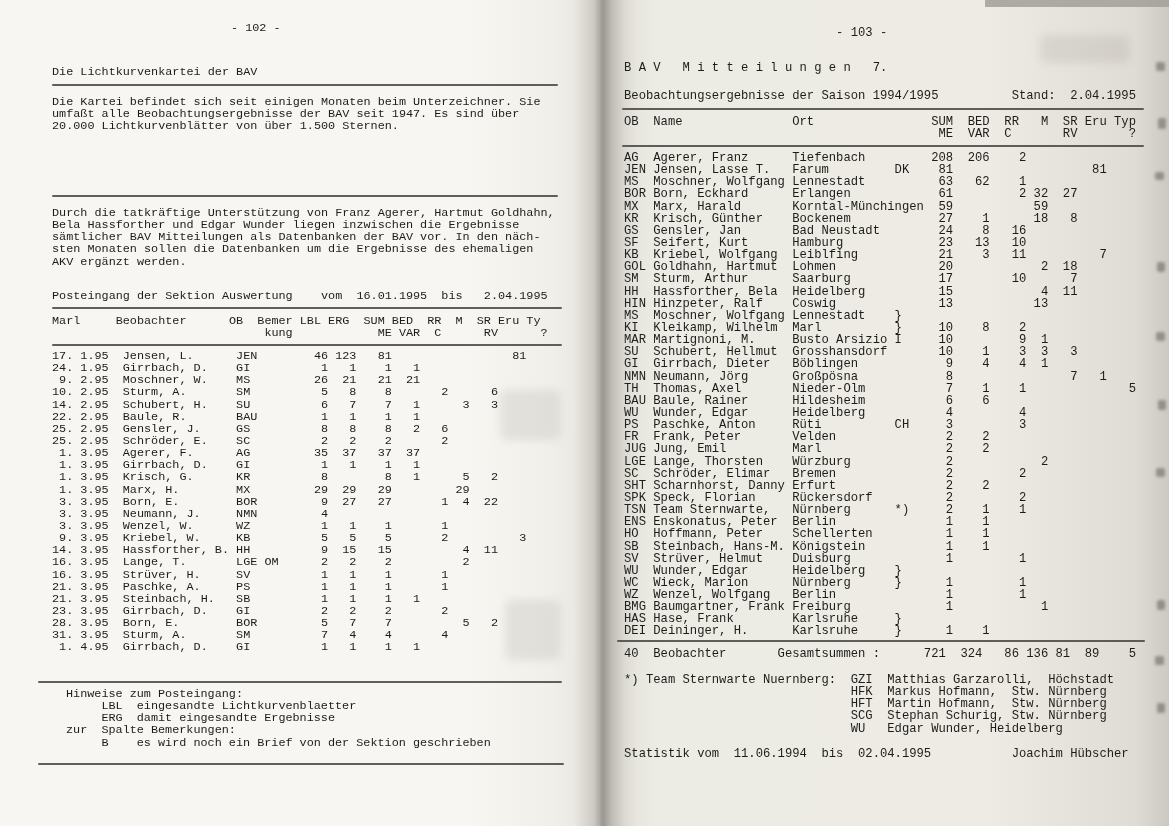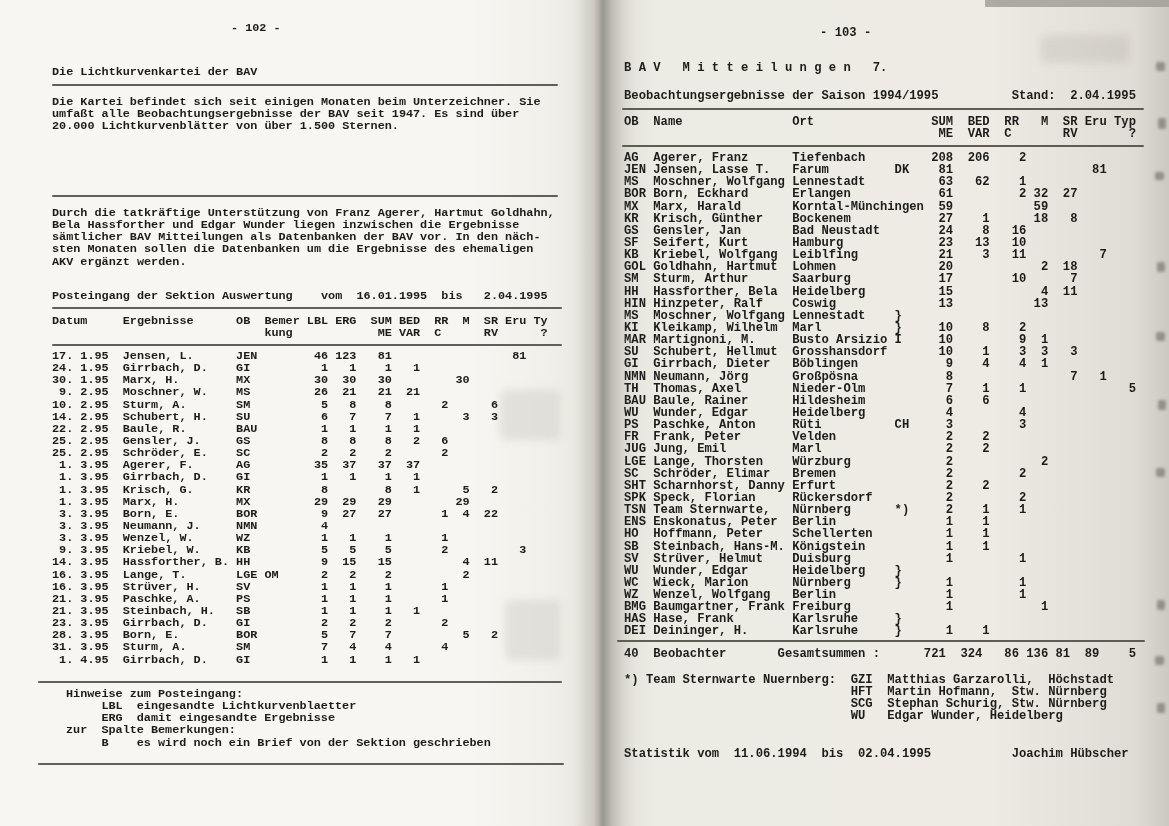--- a/index.html
+++ b/index.html
@@ -1,18 +1,18 @@
 <!DOCTYPE html>
 <html><head>
 <meta charset="utf-8">
 <style>
   html,body{margin:0;padding:0;background:#9a968e;}
   .doc{position:relative;width:1169px;height:826px;overflow:hidden;
        font-family:"Liberation Mono",monospace;color:#1d1c1a;}
-  .page{position:absolute;top:0;height:826px;font-weight:bold;}
+  .page{position:absolute;top:0;height:826px;}
   .page.pleft{left:0;width:600px;
     background:linear-gradient(90deg,#f7f6f2 0%,#f7f6f2 78%,#f0efe9 92%,#e4e2db 100%);}
   .page.pright{left:600px;width:569px;
     background:linear-gradient(90deg,#dddbd4 0%,#ecebe4 10%,#edebe4 68%,#dfdcd5 94%,#ccc9c2 100%);}
   .gutter{position:absolute;top:0;left:574px;width:62px;height:826px;
     background:linear-gradient(90deg,rgba(90,86,78,0) 0%,rgba(88,84,76,.18) 32%,rgba(52,50,45,.40) 47%,rgba(80,76,70,.22) 62%,rgba(110,106,98,.07) 82%,rgba(110,106,98,0) 100%);}
   .topstrip{position:absolute;top:0;left:385px;width:184px;height:7px;background:#a3a099;opacity:.85;filter:blur(.5px);}
   .blk{position:absolute;}
   .mono-l{font-size:11.8px;line-height:12.15px;}
   .mono-r{font-size:12.2px;line-height:12.15px;}
@@ -44,28 +44,27 @@
         <div class="ln">Bela Hassforther und Edgar Wunder liegen inzwischen die Ergebnisse</div>
         <div class="ln">sämtlicher BAV Mitteilungen als Datenbanken der BAV vor. In den näch-</div>
         <div class="ln">sten Monaten sollen die Datenbanken um die Ergebnisse des ehemaligen</div>
         <div class="ln">AKV ergänzt werden.</div>
       </div>
 
     <div class="blk pre" style="left:52px;top:290px">Posteingang der Sektion Auswertung    vom  16.01.1995  bis   2.04.1995</div>
     <div class="rule" style="left:52px;top:307px;width:510px"></div>
 
     <div class="blk" style="left:52px;top:315px" id="ltable-head">
-        <div class="ln">Datum     Ergebnisse      OB  Bemer LBL ERG  SUM BED  RR  M  SR Eru Ty</div>
+        <div class="ln">Marl     Beobachter      OB  Bemer LBL ERG  SUM BED  RR  M  SR Eru Ty</div>
         <div class="ln">                              kung            ME VAR  C      RV      ?</div>
       </div>
     <div class="rule" style="left:52px;top:344px;width:510px"></div>
     <div class="blk" style="left:52px;top:350px" id="ltable-rows">
         <div class="ln">17. 1.95  Jensen, L.      JEN        46 123   81                 81</div>
         <div class="ln">24. 1.95  Girrbach, D.    GI          1   1    1   1</div>
-        <div class="ln">30. 1.95  Marx, H.        MX         30  30   30         30</div>
         <div class="ln"> 9. 2.95  Moschner, W.    MS         26  21   21  21</div>
         <div class="ln">10. 2.95  Sturm, A.       SM          5   8    8       2      6</div>
         <div class="ln">14. 2.95  Schubert, H.    SU          6   7    7   1      3   3</div>
         <div class="ln">22. 2.95  Baule, R.       BAU         1   1    1   1</div>
         <div class="ln">25. 2.95  Gensler, J.     GS          8   8    8   2   6</div>
         <div class="ln">25. 2.95  Schröder, E.    SC          2   2    2       2</div>
         <div class="ln"> 1. 3.95  Agerer, F.      AG         35  37   37  37</div>
         <div class="ln"> 1. 3.95  Girrbach, D.    GI          1   1    1   1</div>
         <div class="ln"> 1. 3.95  Krisch, G.      KR          8        8   1      5   2</div>
         <div class="ln"> 1. 3.95  Marx, H.        MX         29  29   29         29</div>
@@ -93,21 +92,21 @@
         <div class="ln">     B    es wird noch ein Brief von der Sektion geschrieben</div>
       </div>
     <div class="rule" style="left:38px;top:763px;width:526px"></div>
 
     <div class="ghost" style="left:500px;top:390px;width:60px;height:50px"></div>
     <div class="ghost" style="left:505px;top:600px;width:55px;height:60px"></div>
   </div>
 
   <div class="page pright mono-r">
     <div class="topstrip"></div>
-    <div class="blk pre" style="left:220px;top:27px">- 103 -</div>
+    <div class="blk pre" style="left:236px;top:27px">- 103 -</div>
 
     <div class="blk pre" style="left:24px;top:62px">B A V   M i t t e i l u n g e n   7.</div>
     <div class="blk pre" style="left:24px;top:90px">Beobachtungsergebnisse der Saison 1994/1995          Stand:  2.04.1995</div>
     <div class="rule" style="left:22px;top:108px;width:522px"></div>
 
     <div class="blk" style="left:24px;top:116px" id="rtable-head">
         <div class="ln">OB  Name               Ort                SUM  BED  RR   M  SR Eru Typ</div>
         <div class="ln">                                           ME  VAR  C       RV       ?</div>
       </div>
     <div class="rule" style="left:22px;top:145px;width:522px"></div>
@@ -153,20 +152,21 @@
         <div class="ln">HAS Hase, Frank        Karlsruhe     }</div>
         <div class="ln">DEI Deininger, H.      Karlsruhe     }      1    1</div>
       </div>
     <div class="rule" style="left:17px;top:640px;width:528px"></div>
 
     <div class="blk" style="left:24px;top:648px" id="rtotals">
         <div class="ln">40  Beobachter       Gesamtsummen :      721  324   86 136 81  89    5</div>
       </div>
     <div class="blk" style="left:24px;top:674px" id="rfootnote">
         <div class="ln">*) Team Sternwarte Nuernberg:  GZI  Matthias Garzarolli,  Höchstadt</div>
+        <div class="ln">                               HFK  Markus Hofmann,  Stw. Nürnberg</div>
         <div class="ln">                               HFT  Martin Hofmann,  Stw. Nürnberg</div>
         <div class="ln">                               SCG  Stephan Schurig, Stw. Nürnberg</div>
         <div class="ln">                               WU   Edgar Wunder, Heidelberg</div>
       </div>
     <div class="blk pre" style="left:24px;top:748px">Statistik vom  11.06.1994  bis  02.04.1995           Joachim Hübscher</div>
 
     <div class="smudge" style="left:556px;top:62px;width:9px;height:9px"></div>
     <div class="smudge" style="left:558px;top:118px;width:8px;height:11px"></div>
     <div class="smudge" style="left:555px;top:172px;width:9px;height:8px"></div>
     <div class="smudge" style="left:557px;top:262px;width:8px;height:10px"></div>

